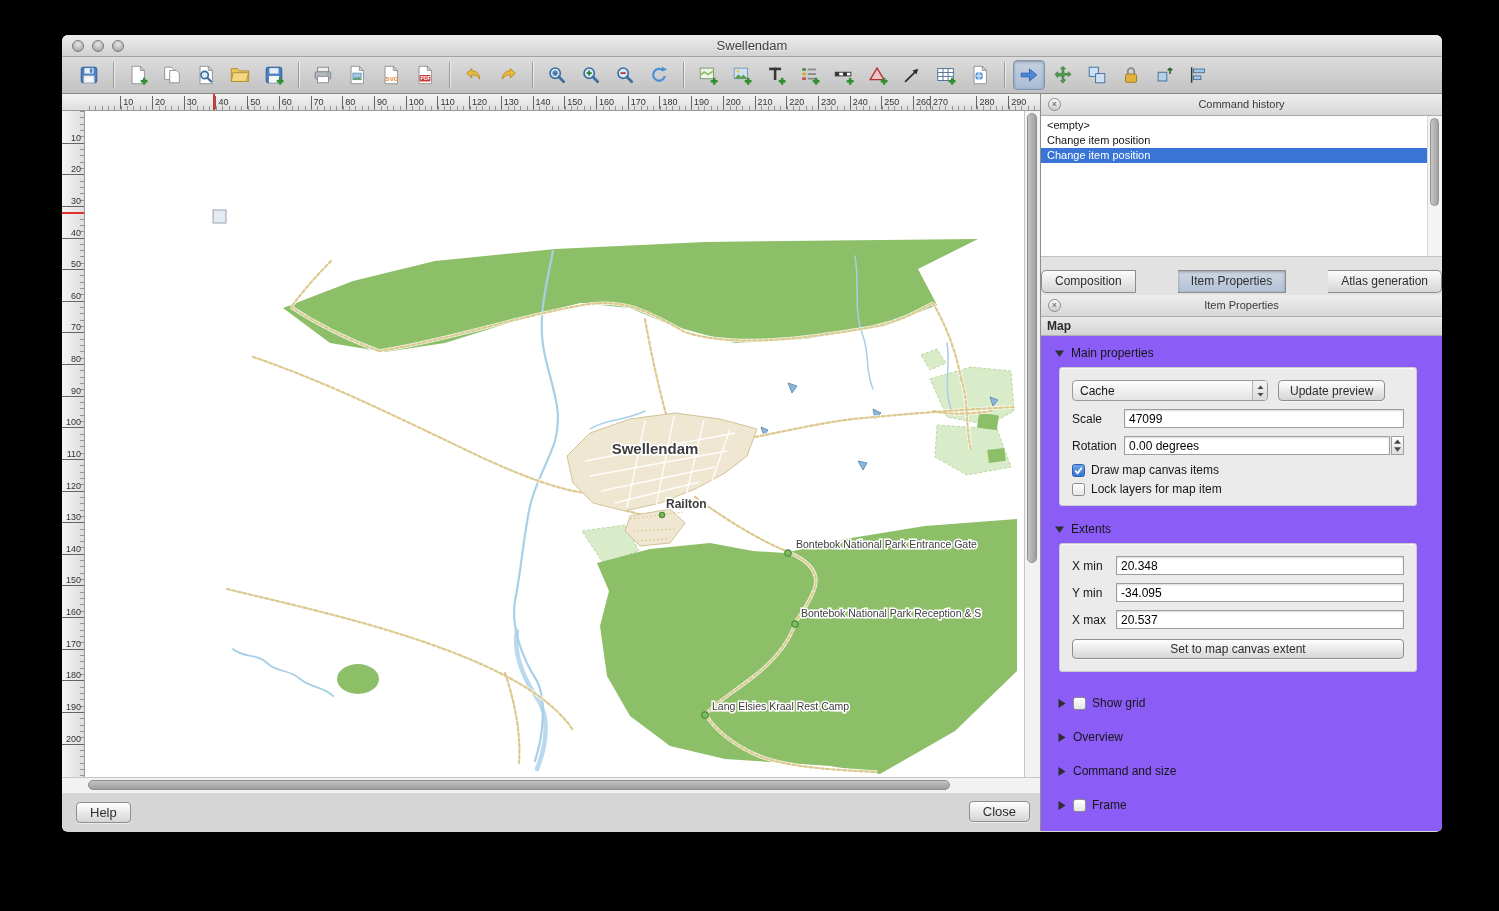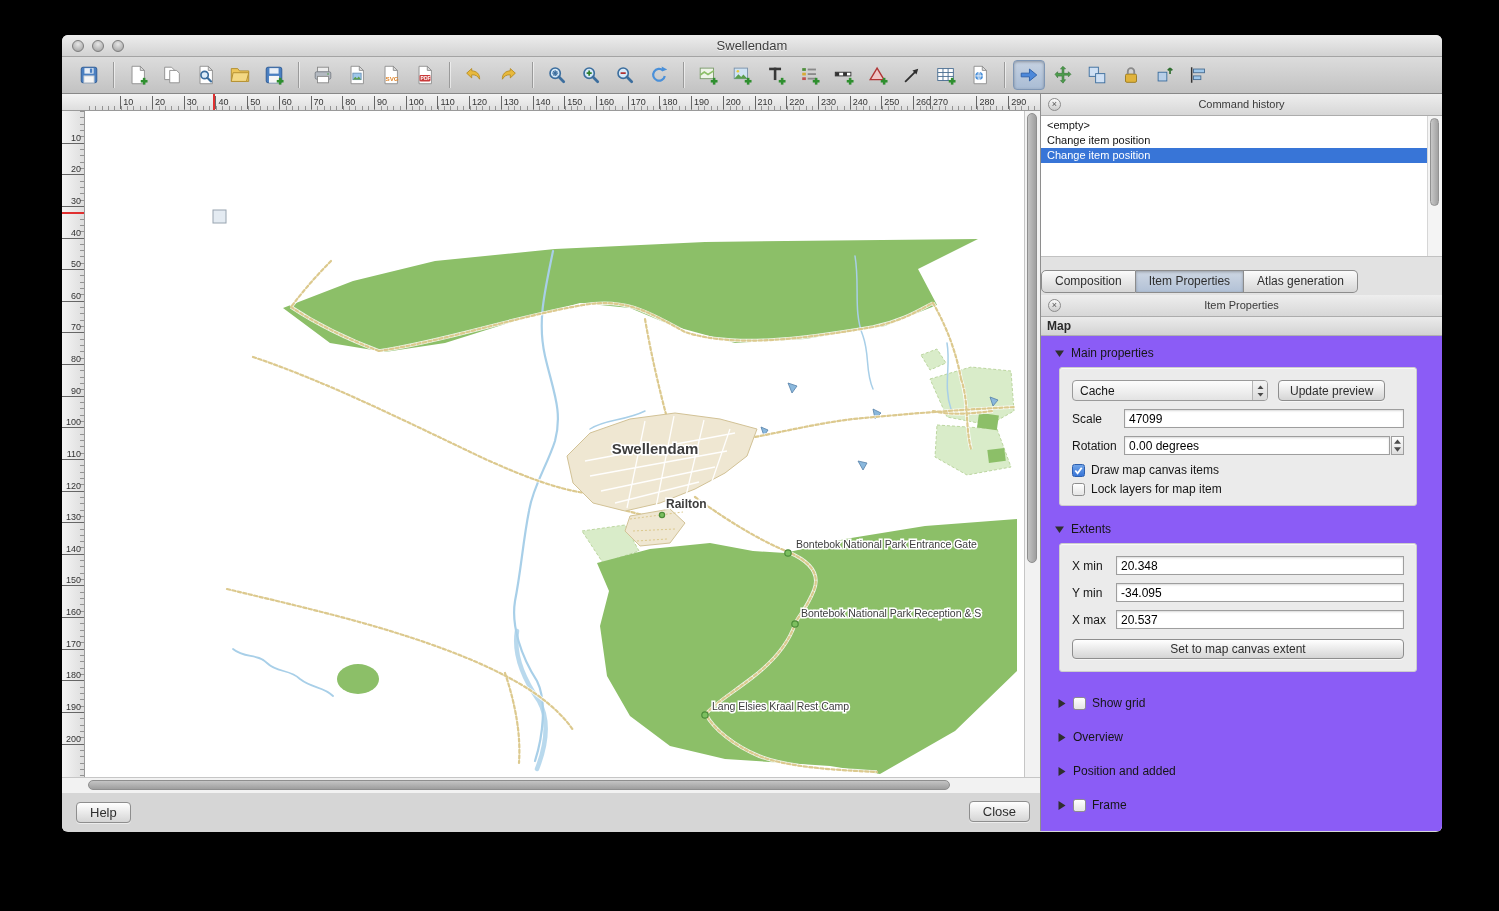--- a/index.html
+++ b/index.html
@@ -68,21 +68,21 @@
   .phead-t { font-size:11px; line-height:21px; color:#3a3a3a; }
   .circle-x { position:absolute; left:7px; top:4px; width:13px; height:13px; border-radius:50%;
               background:linear-gradient(#fcfcfc,#cbcbcb); border:1px solid #8c8c8c;
               font-size:9px; line-height:11px; text-align:center; color:#555; }
   .cmdlist { height:141px; background:#fff; position:relative; overflow:hidden; flex:none; border-bottom:1px solid #c2c2c2; padding-top:2px; }
   .cmdrow { height:15px; line-height:15px; font-size:11px; color:#141414; padding:0 6px; }
   .cmdrow.sel { background:var(--accent,#3875d7); color:#fff; }
   .cmdsb { position:absolute; right:0; top:0; bottom:0; width:15px; background:#f4f4f4; border-left:1px solid #d6d6d6; }
   .cmdsb-thumb { position:absolute; left:2px; top:2px; width:9px; height:88px; border-radius:5px;
                  background:linear-gradient(90deg,#c8c8c8,#a2a2a2); border:1px solid #929292; }
-  .tabs { height:38px; display:flex; justify-content:flex-start; align-items:center; flex:none; padding-top:11px; }
+  .tabs { height:38px; display:flex; justify-content:space-between; align-items:center; flex:none; padding-top:11px; }
   .tab { font-size:12px; color:#2e2e2e; padding:3px 13px 4px; background:linear-gradient(#fbfbfb,#d6d6d6);
          border:1px solid #8c8c8c; border-left-width:0; }
   .tab:first-child { border-left-width:1px; border-radius:5px 0 0 5px; }
   .tab:last-child { border-radius:0 5px 5px 0; }
   .tab.active { background:linear-gradient(#ced7e3,#b2c1d6); box-shadow:inset 0 1px 3px rgba(0,0,0,.28); }
   .mapbar { height:19px; line-height:18px; background:linear-gradient(#ebebeb,#d3d3d3); border-bottom:1px solid #b0b0b0;
             font-size:12px; font-weight:bold; color:#2a2a2a; padding-left:6px; flex:none; }
   .content { flex:1; padding:10px 14px 0 10px; background:#8b5cf6; overflow:hidden; }
   .secrow { display:flex; align-items:center; gap:6px; margin:0 0 7px 2px; font-size:12px; color:#161616; }
   .tri { width:12px; display:flex; justify-content:center; align-items:center; }
@@ -712,21 +712,21 @@
                   </svg>
                 </span>
                 <span>Overview</span>
               </div>
               <div class="colrow">
                 <span class="tri">
                   <svg width="9" height="11" viewBox="0 0 9 11">
                     <path d="M1.5 1l7 4.5-7 4.5z" fill="#2f2f2f"></path>
                   </svg>
                 </span>
-                <span>Position and added</span>
+                <span>Command and size</span>
               </div>
               <div class="colrow">
                 <span class="tri">
                   <svg width="9" height="11" viewBox="0 0 9 11">
                     <path d="M1.5 1l7 4.5-7 4.5z" fill="#2f2f2f"></path>
                   </svg>
                 </span>
                 <span class="cb"></span>
                 <span>Frame</span>
               </div>

